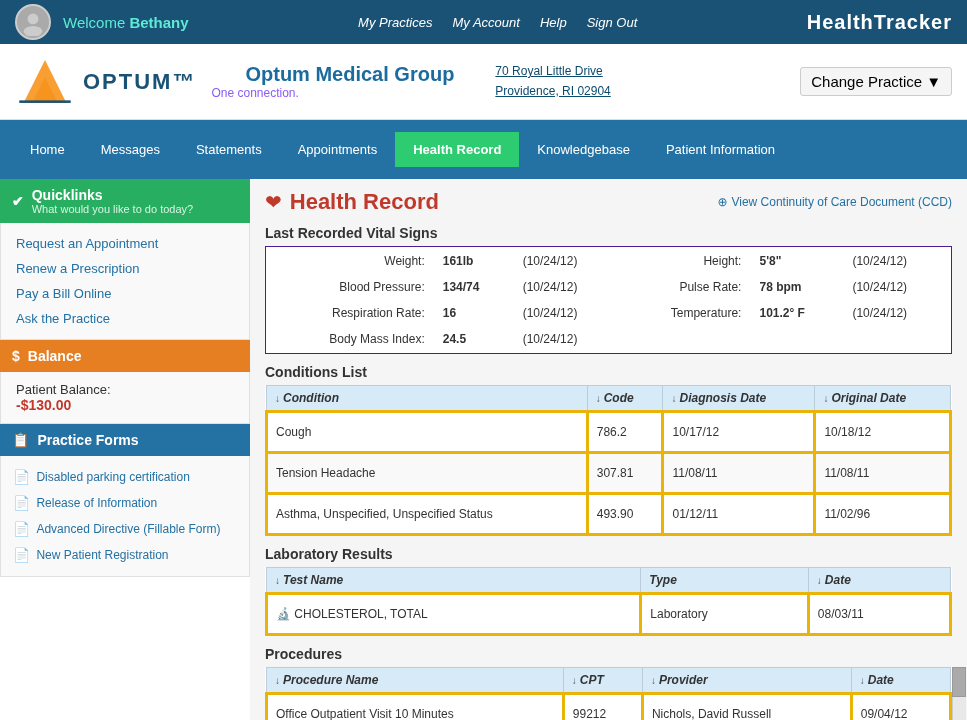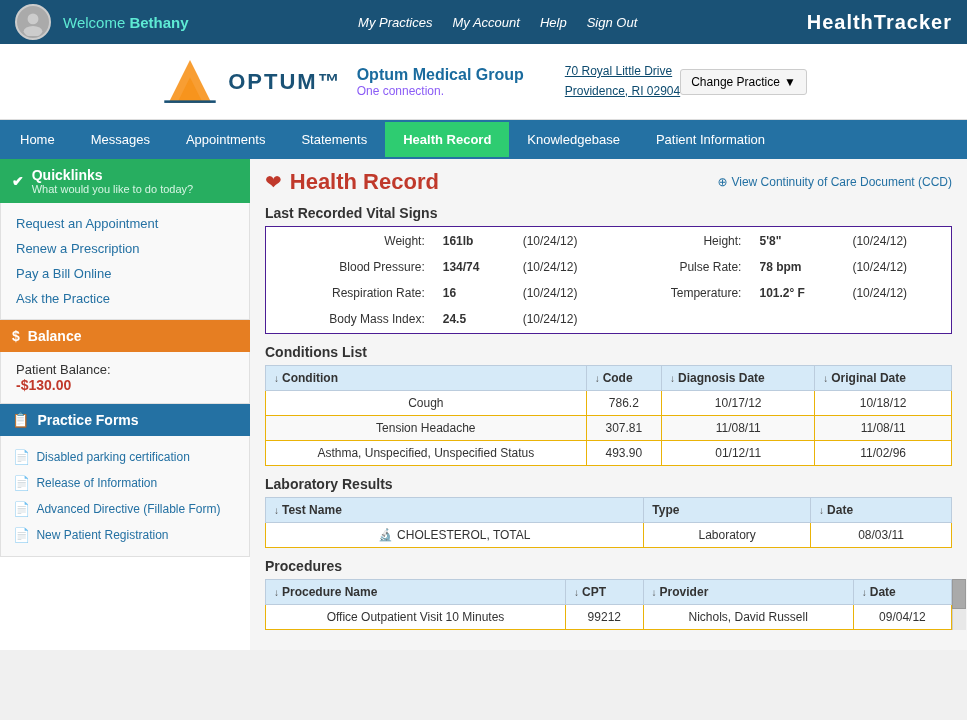--- a/index.html
+++ b/index.html
@@ -29,45 +29,45 @@
     .top-nav { display: flex; gap: 20px; font-style: italic; }
     .top-nav a { color: white; text-decoration: none; font-size: 13px; }
     .top-bar-right { font-size: 20px; font-weight: bold; color: white; letter-spacing: 1px; }
 
     
     .header {
       background: white;
       padding: 10px 15px;
       display: flex;
       align-items: center;
-      justify-content: center;
+      justify-content: space-between;
       border-bottom: 1px solid #ddd;
     }
     .header-left { display: flex; align-items: center; gap: 15px; }
     .logo-area { display: flex; align-items: center; gap: 8px; }
     .logo-icon { width: 60px; height: 55px; }
     .practice-info { }
-    .practice-name { color: #1a6b9e; font-size: 16px; font-weight: bold; }
+    .practice-name { color: #1a6b9e; font-size: 20px; font-weight: bold; margin-left: 34px; }
     .practice-tagline { color: #8b5cf6; font-size: 12px; }
     .practice-address { color: #0c4a6e; font-size: 12px; margin-left: 26px; line-height: 1.6; text-decoration: underline; }
     .change-practice-btn {
       background: #f5f5f5;
       border: 1px solid #ccc;
       padding: 5px 10px;
-      font-size: 12px;
+      font-size: 15px;
       cursor: pointer;
       display: flex; align-items: center; gap: 4px;
       border-radius: 3px;
     }
 
     
     .main-nav {
       background: #2471a3;
       display: flex;
-      padding: 2px;
+      padding: 12px;
     }
     .main-nav a {
       color: white;
       text-decoration: none;
       padding: 10px 18px;
       font-size: 13px;
       display: block;
     }
     .main-nav a.active { background: #2ecc71; color: white; font-weight: bold; }
 
@@ -197,34 +197,34 @@
     
     .data-table {
       width: 100%;
       border-collapse: collapse;
       background: white;
       margin-bottom: 10px;
       font-size: 12px;
     }
     .data-table thead tr {
       background: #d6eaf8;
+      font-style: italic;
     }
     .data-table thead th {
       padding: 5px 8px;
       text-align: left;
       font-weight: bold;
       color: #333;
       border: 1px solid #bcd;
     }
     .data-table tbody tr:nth-child(even) { background: #f9f9f9; }
     .data-table tbody td {
-      padding: 5px 8px;
-      border: 1px solid #eab308;
+      padding: 12px 8px;
+      border: 3px solid #eab308;
       color: #333;
-      text-align: center;
     }
     .sort-arrow { color: #555; margin-right: 3px; font-size: 10px; }
 
     .lab-icon { color: #888; font-size: 12px; }
     .scrollbar-track {
       position: absolute;
       right: -14px;
       top: 0;
       width: 14px;
       height: 100%;
@@ -287,22 +287,22 @@
   </div>
   <button class="change-practice-btn">
     <span>Change Practice</span>
     <span>▼</span>
   </button>
 </div>
 
 <nav class="main-nav">
   <a href="#">Home</a>
   <a href="#">Messages</a>
+  <a href="#">Statements</a>
   <a href="#">Appointments</a>
-  <a href="#">Statements</a>
   <a href="#" class="active">Health Record</a>
   <a href="#">Knowledgebase</a>
   <a href="#">Patient Information</a>
 </nav>
 
 <div class="content-wrapper">
 
   <aside class="sidebar">
 
     <div class="sidebar-section">

